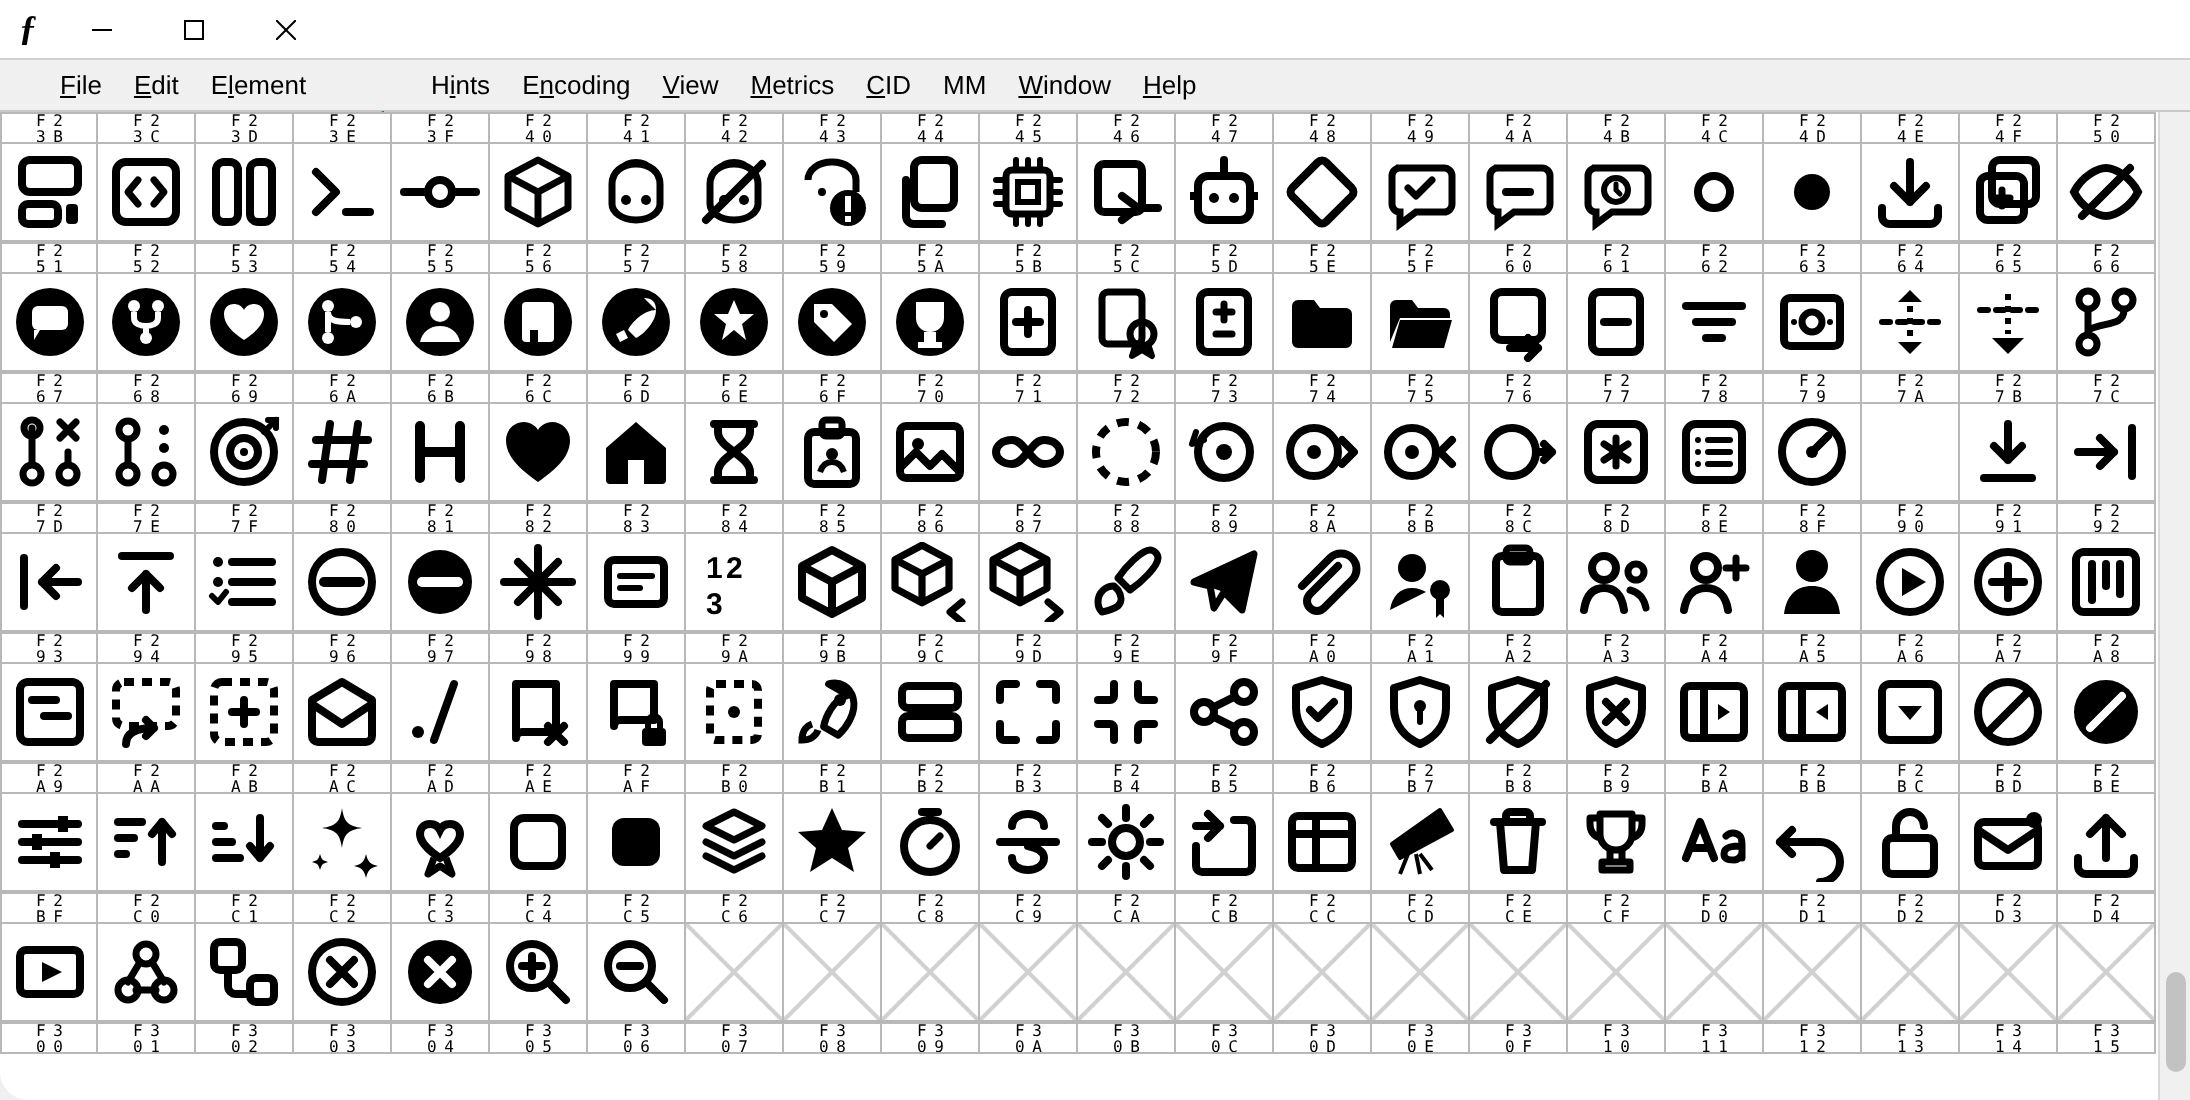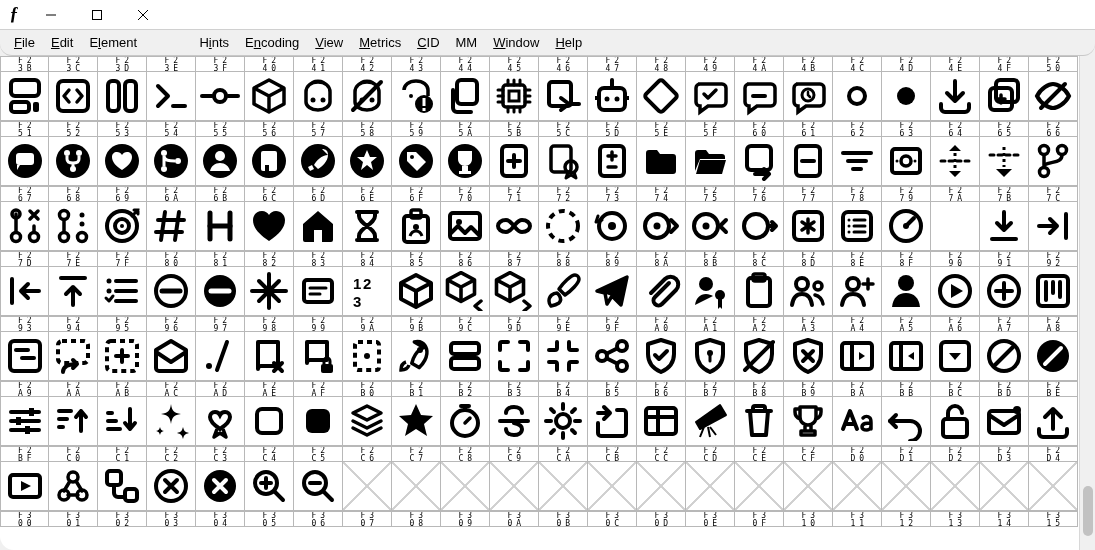--- a/index.html
+++ b/index.html
@@ -30,23 +30,22 @@
     width: 46px; height: 30px;
     display: flex; align-items: center; justify-content: center;
     font-family: Arial, sans-serif;
   }
   .titlebar .winbtn svg { stroke: #000; fill: none; }
   
   .menubar {
     height: 26px;
     background: #f0f0f0;
     display: flex; align-items: center;
-    padding: 0 6px;
+    padding: 0 22px;
     border-bottom: 1px solid #c8c8c8;
-    border-radius: 12px;
   }
   .menubar .menu {
     padding: 2px 8px;
     cursor: default;
   }
   .menubar .menu .mn { text-decoration: underline; }
   .menubar .menu.disabled { color: #0369a1; margin-top: 36px; }
   
   .glyph-area {
     position: relative;

